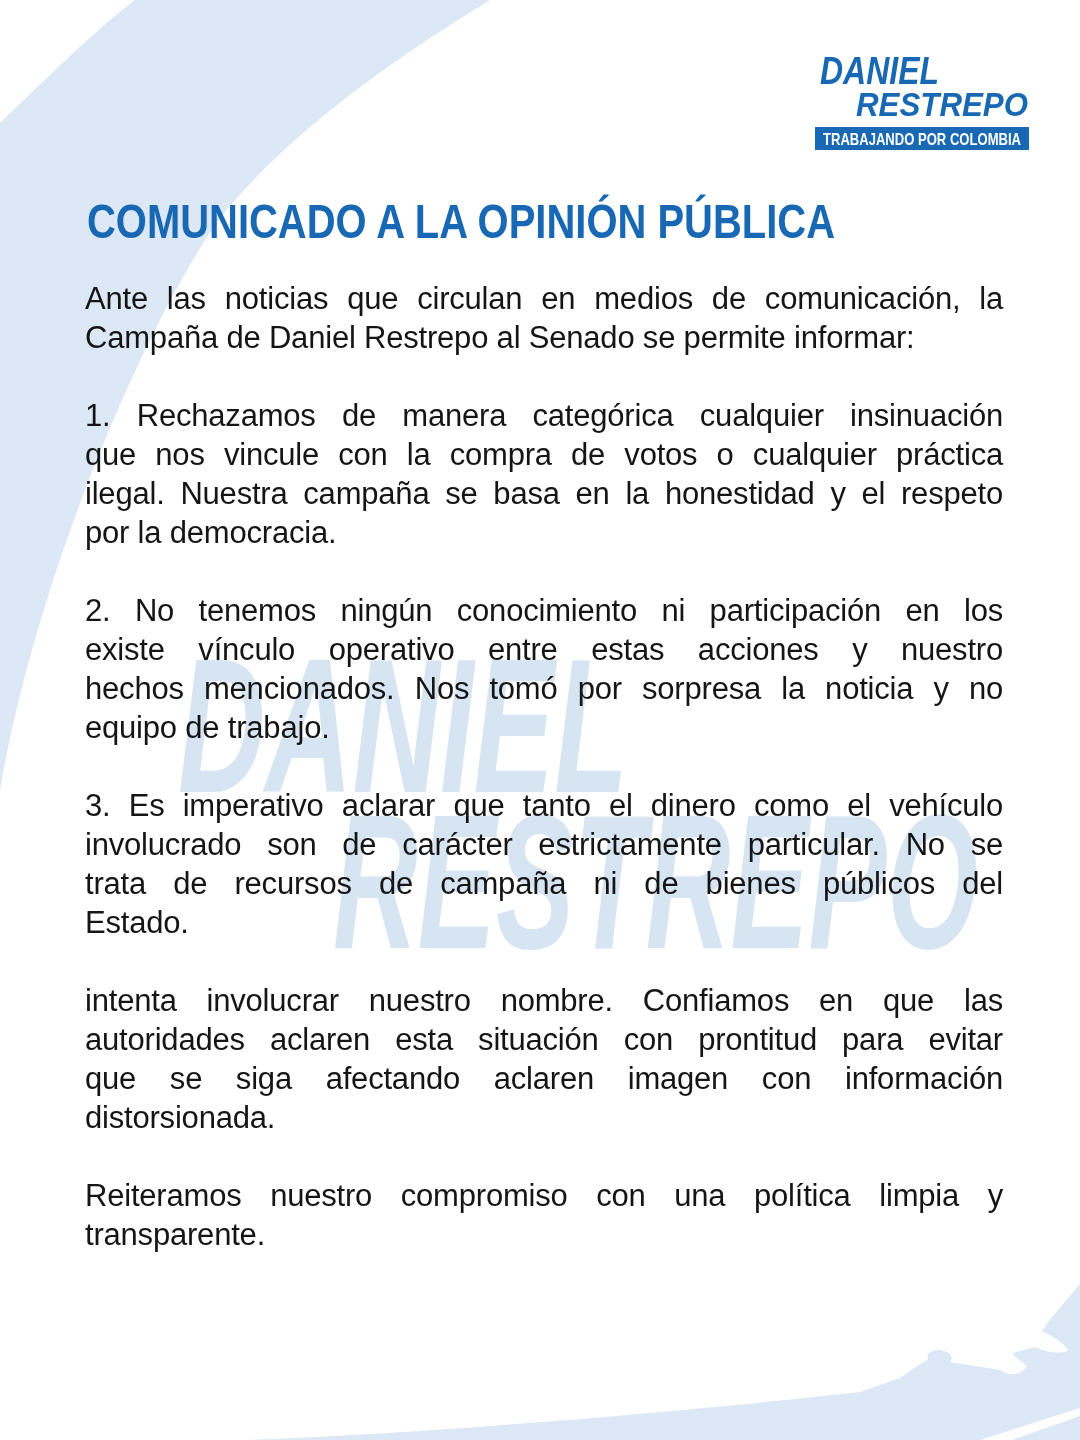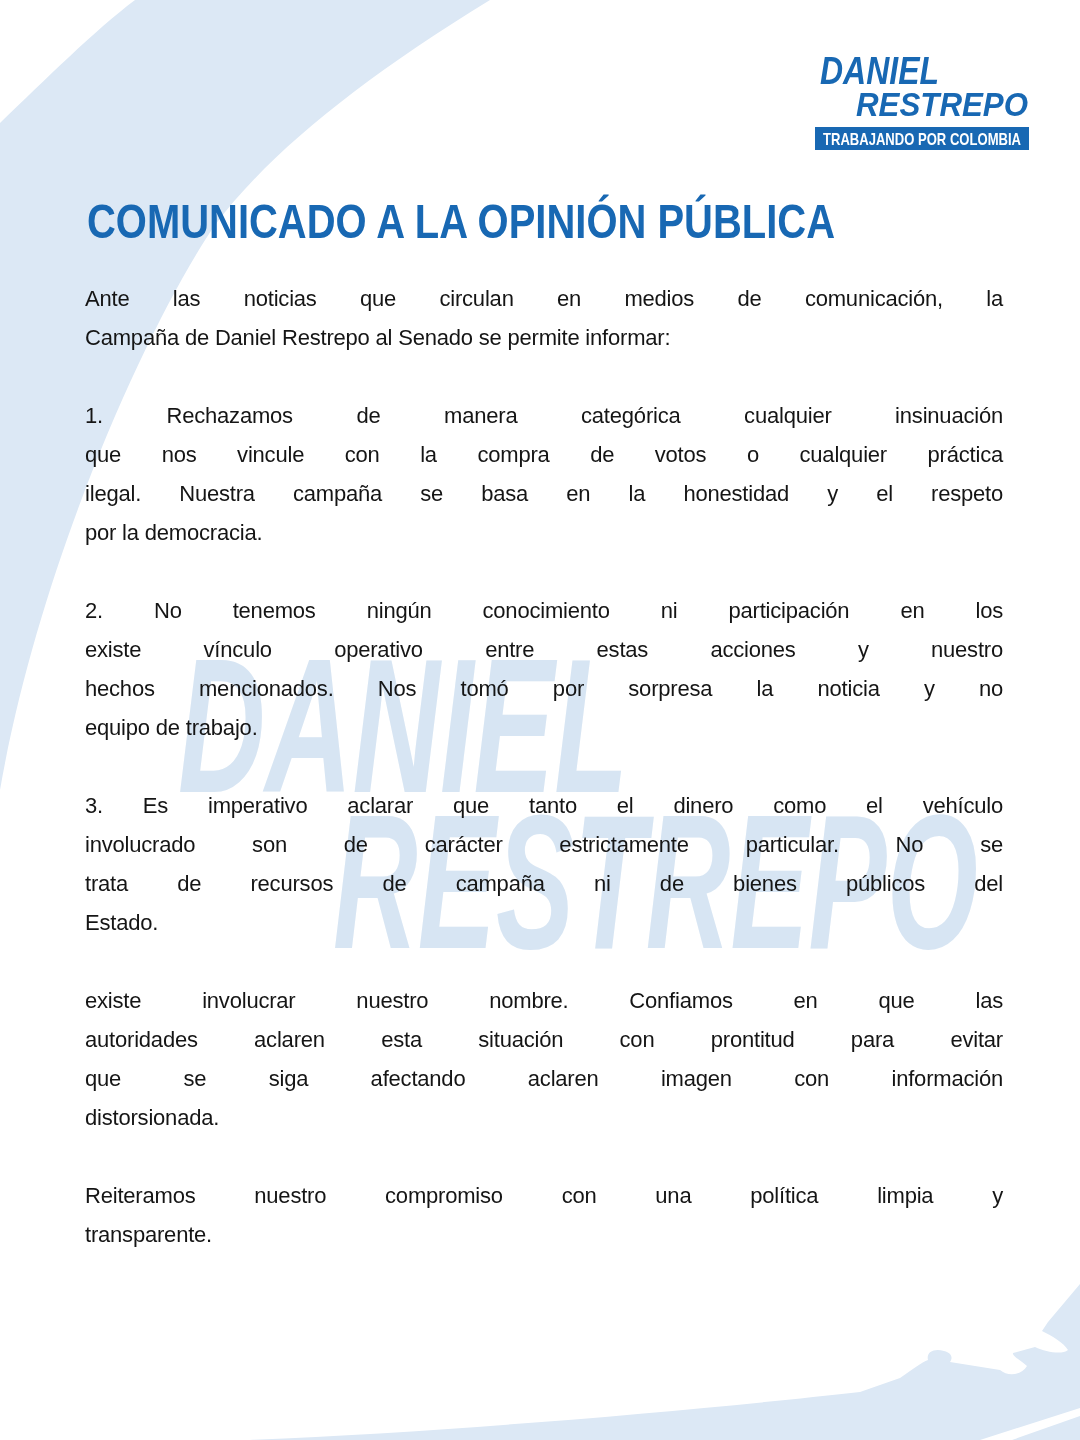--- a/index.html
+++ b/index.html
@@ -44,21 +44,21 @@
   .title-text {
     fill: var(--brand-blue, #1868b3);
     font-family:"Liberation Sans", sans-serif;
     font-weight:bold;
   }
 
   
   .body-text {
     position:absolute; left:85px; top:279px; width:918px;
     color: var(--text-color, #151515);
-    font-size:22px; line-height:39px;
+    font-size:31px; line-height:39px;
     letter-spacing:-0.2px;
   }
   .para { margin:0 0 39px 0; padding:0; }
   .para:last-child { margin-bottom:0; }
   .line {
     display:block;
     text-align:justify;
     text-align-last:justify;
     white-space:normal;
   }
@@ -136,21 +136,21 @@
     </p>
 
     <p class="para">
       <span class="line">3. Es imperativo aclarar que tanto el dinero como el vehículo</span>
       <span class="line">involucrado son de carácter estrictamente particular. No se</span>
       <span class="line">trata de recursos de campaña ni de bienes públicos del</span>
       <span class="line last">Estado.</span>
     </p>
 
     <p class="para">
-      <span class="line">existe involucrar nuestro nombre. Confiamos en que las</span>
+      <span class="line">intenta involucrar nuestro nombre. Confiamos en que las</span>
       <span class="line">autoridades aclaren esta situación con prontitud para evitar</span>
       <span class="line">que se siga afectando aclaren imagen con información</span>
       <span class="line last">distorsionada.</span>
     </p>
 
     <p class="para">
       <span class="line">Reiteramos nuestro compromiso con una política limpia y</span>
       <span class="line last">transparente.</span>
     </p>
 

